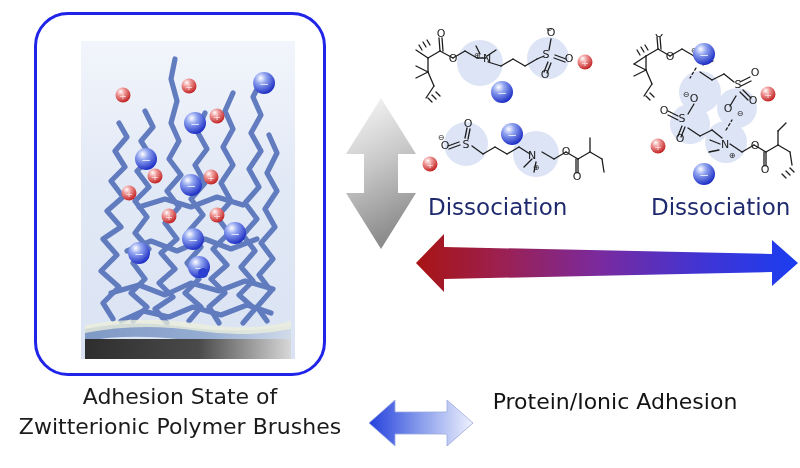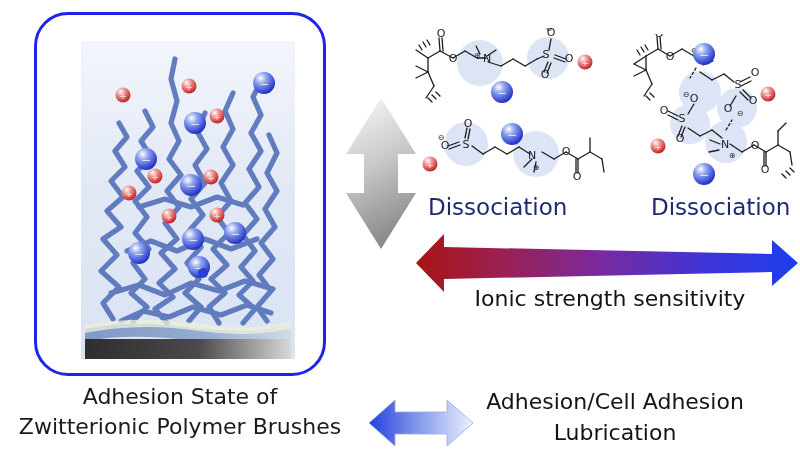--- a/index.html
+++ b/index.html
@@ -445,26 +445,24 @@
         <stop offset="100%" stop-color="#1b3df0"></stop>
       </linearGradient>
     </defs>
     <path d="M2 31
              L30 2  L30 15
              L358 22 L358 8 L384 31 L358 54 L358 40 L30 47 L30 60 Z" fill="url(#rbGrad)"></path>
   </svg>
 </div>
 
 <div class="abs" id="ionic-text">
-  <span class="line">Ionic strength sensitivity</span>
 </div>
 
 <div class="abs" id="adhesion-text">
-  <span class="line">Adhesion/Cell Adhesion</span>
-  <span class="line">Lubrication</span>
+  <span class="line">Protein/Ionic Adhesion</span>
 </div>
 
 <div class="abs" id="blue-arrow">
   <svg width="108" height="50" viewBox="0 0 108 50">
     <defs>
       <linearGradient id="blueG" x1="0" y1="0" x2="1" y2="0">
         <stop offset="0%" stop-color="#2540dd"></stop>
         <stop offset="45%" stop-color="#7f95ea"></stop>
         <stop offset="100%" stop-color="#eef1fd"></stop>
       </linearGradient>

